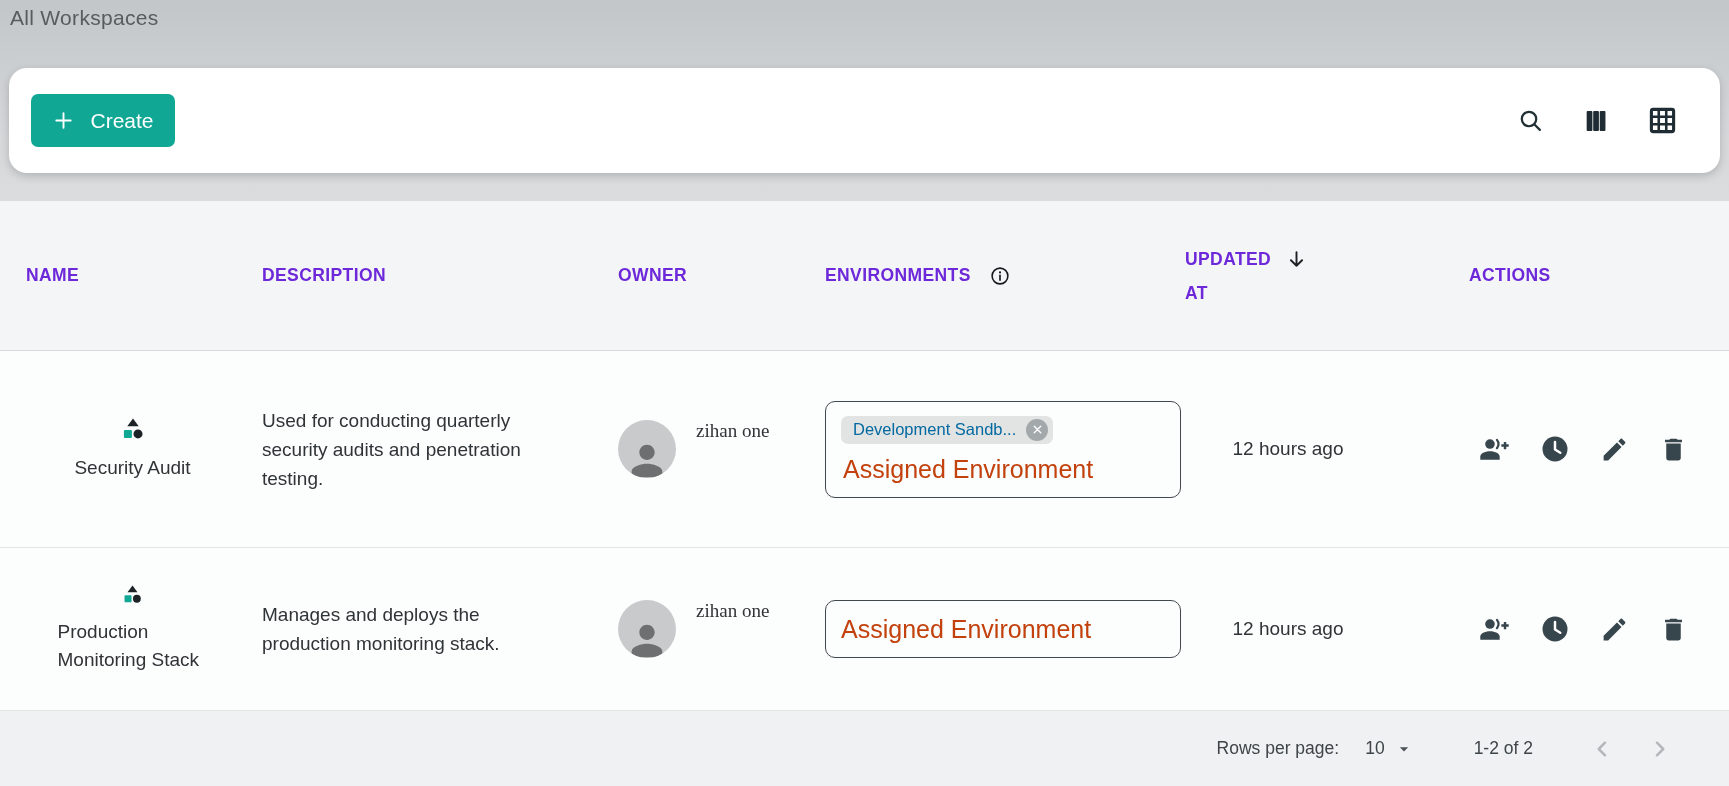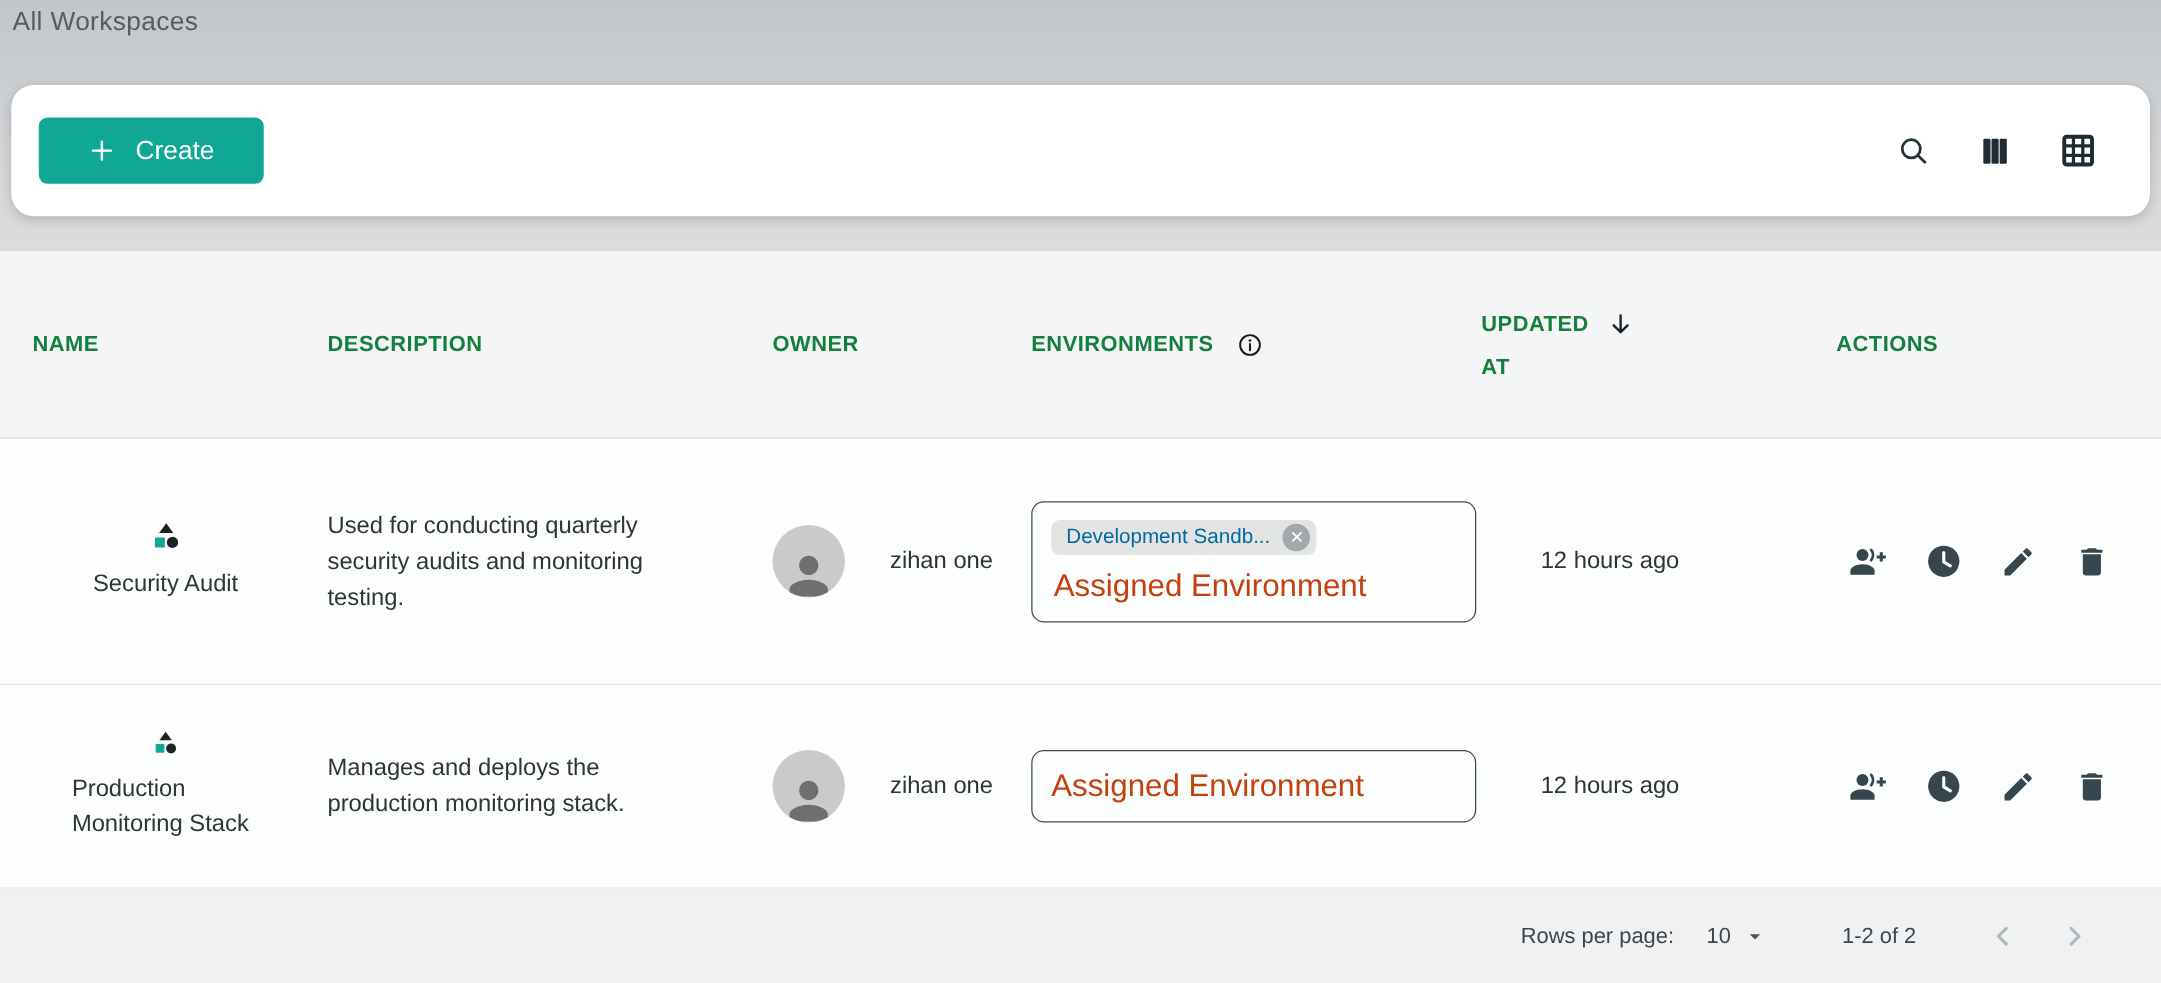--- a/index.html
+++ b/index.html
@@ -11,51 +11,51 @@
   }
   
   .top-band { position:absolute; top:0; left:0; right:0; height:201px;
     background:linear-gradient(180deg,#c2c6c9 0%, #d6d8da 70%, #dadcde 100%); }
   .page-title { position:absolute; left:10px; top:6px; font-size:21px; color:#565c5f; letter-spacing:.3px; }
 
   
   .toolbar-card { position:absolute; left:9px; right:9px; top:68px; height:105px;
     background:#ffffff; border-radius:18px; box-shadow:0 3px 9px rgba(0,0,0,.18);
     display:flex; align-items:center; }
-  .btn-create { margin-left:22px; width:180px; height:53px; border:none; border-radius:7px;
+  .btn-create { margin-left:22px; width:144px; height:53px; border:none; border-radius:7px;
     background:#10A795; color:#ffffff; font-size:21px; font-family:inherit;
     display:flex; align-items:center; justify-content:center; gap:15px; cursor:pointer; }
   .toolbar-icons { margin-left:auto; margin-right:40px; display:flex; align-items:center; gap:33px; }
   .icon-btn { background:none; border:none; padding:2px; cursor:pointer; display:flex; align-items:center; justify-content:center; }
 
   
   .table-area { position:absolute; top:201px; left:0; right:0; bottom:0;
     display:flex; flex-direction:column; background:#fcfdfd; }
   .thead { height:150px; min-height:150px; background:#f4f5f6; border-bottom:1px solid #d8dbdc;
-    display:flex; align-items:center; font-weight:700; font-size:17.5px; color:#15803d; letter-spacing:.4px; }
+    display:flex; align-items:center; font-weight:700; font-size:17.5px; color:#6d28d9; letter-spacing:.4px; }
   .trow { display:flex; align-items:center; background:#fcfdfd; border-bottom:1px solid #e2e4e5;
     font-size:19px; color:#2f3437; }
   .trow.r0 { height:197px; min-height:197px; }
   .trow.r1 { height:163px; min-height:163px; }
 
   
   .h-name { width:238px; padding-left:26px; }
   .h-desc { width:380px; padding-left:24px; }
   .h-owner { width:207px; }
   .h-env  { width:360px; display:flex; align-items:center; gap:16px;text-align:right; }
   .h-upd  { width:206px; display:flex; flex-direction:column; }
   .h-upd .line1 { display:flex; align-items:center; gap:14px; }
   .h-upd .line2 { margin-top:12px; }
   .h-act  { flex:1; padding-left:78px; }
 
   .c-name { width:238px; padding-left:27px; display:flex; align-items:center; gap:13px;flex-direction:column; }
   .c-name .name-text { max-width:150px; line-height:28px; }
   .c-desc { width:380px; padding-left:24px; }
   .c-desc .desc-text { max-width:268px; line-height:29px; }
-  .c-owner { width:207px; display:flex; align-items:center; gap:36px; }
+  .c-owner { width:207px; display:flex; align-items:flex-start; gap:20px;font-family:Liberation Serif, serif; }
   .c-env  { width:360px; }
   .c-upd  { width:206px; text-align:center; }
   .c-act  { flex:1; padding-left:88px; display:flex; align-items:center; gap:30px; }
 
   .avatar { width:58px; height:58px; border-radius:50%; background:#c9cacb; overflow:hidden;
     display:flex; align-items:flex-end; justify-content:center; flex:0 0 auto; }
   .avatar svg { display:block; margin-bottom:-5px; }
 
   .env-box { width:356px; border:1px solid #42494d; border-radius:10px; background:transparent; }
   .env-box.with-chip { padding:14px 15px 13px 15px; }
@@ -152,21 +152,21 @@
       <span style="display:flex">
         <svg width="24" height="24" viewBox="0 0 24 24">
             <path d="M12 1.6 17.7 9.3H6.3Z" fill="#1d2226"></path>
             <rect x="2.9" y="12.9" width="8" height="8" rx="1" fill="#10A795"></rect>
             <circle cx="17" cy="16.9" r="4.5" fill="#1d2226"></circle>
           </svg>
       </span>
       <span class="name-text">Security Audit</span>
     </div>
     <div class="c-desc">
-      <div class="desc-text">Used for conducting quarterly security audits and monitoring testing.</div>
+      <div class="desc-text">Used for conducting quarterly security audits and penetration testing.</div>
     </div>
     <div class="c-owner">
       <span class="avatar">
         <svg width="46" height="46" viewBox="0 0 24 24">
             <path d="M12 12c2.21 0 4-1.79 4-4s-1.79-4-4-4-4 1.79-4 4 1.79 4 4 4zm0 2c-2.67 0-8 1.34-8 4v3h16v-3c0-2.66-5.33-4-8-4z" fill="#6e6f71"></path>
           </svg>
       </span>
       <span>zihan one</span>
     </div>
     <div class="c-env">

